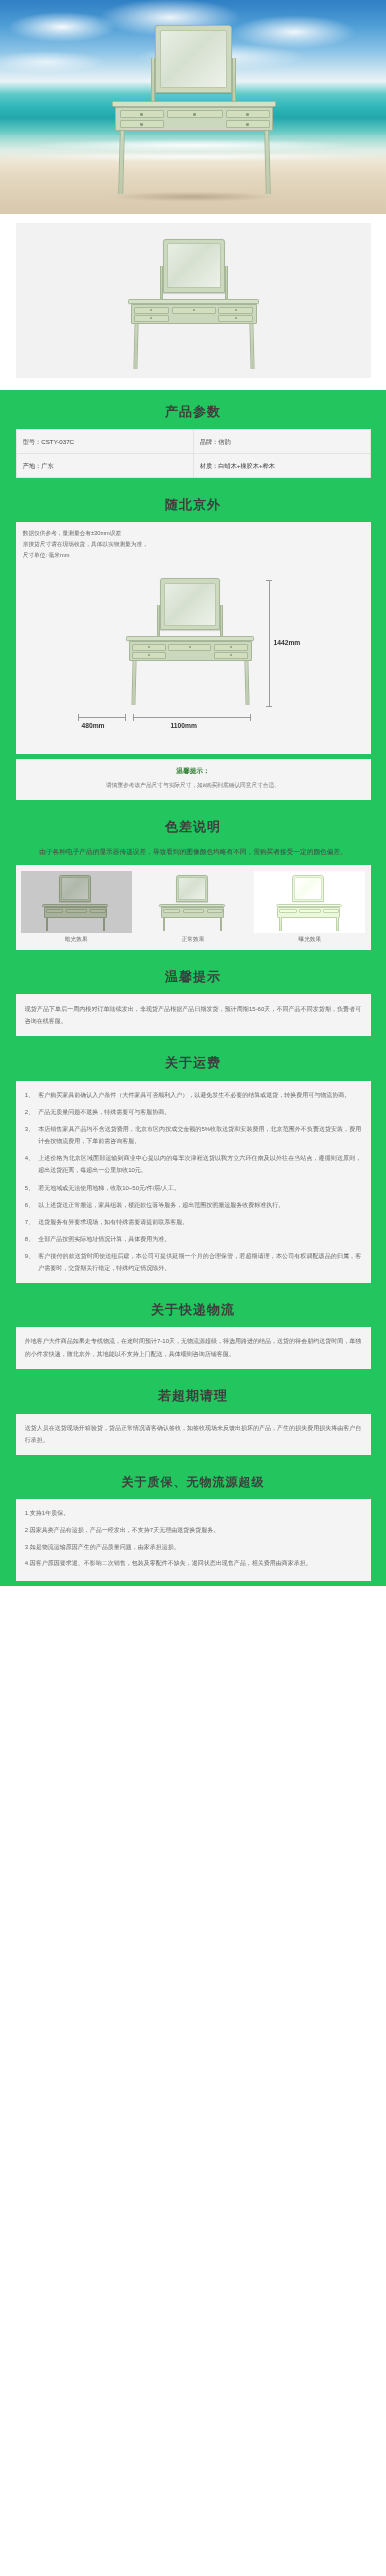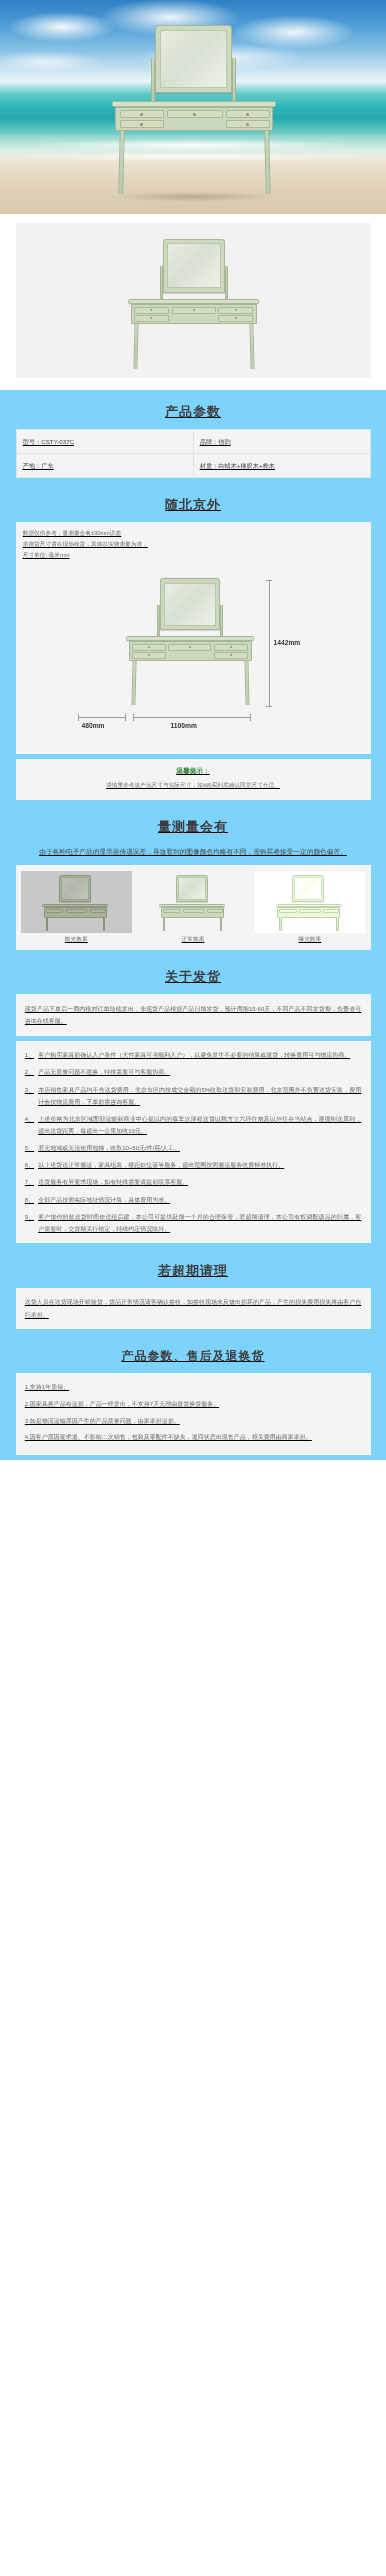--- a/index.html
+++ b/index.html
@@ -134,23 +134,22 @@
     position: relative;
     margin: 0 auto;
     width: 355px;
     height: 155px;
     background: #f2f2f2;
   }
 
   
   .section {
     width: 386px;
-    background: #7dd3fc;
+    background: #22c55e;
     padding: 0 15.5px 5.2px;
-    text-decoration: underline;
   }
   .sec-title {
     text-align: center;
     font-size: 13px;
     font-weight: bold;
     color: #3d3d3d;
     letter-spacing: 1px;
     padding: 13.4px 0 8.2px;
   }
   .sec-title.sm { font-size: 12px; }
@@ -439,21 +438,21 @@
       <div class="dim-label" style="left:155px; top:155px;">1100mm</div>
     </div>
 
     <div class="tip-box">
       <div class="tip-title">温馨提示：</div>
       <div class="tip-text">请慎重参考该产品尺寸与实际尺寸，如ả购买到底确认同意尺寸合适。</div>
     </div>
   </div>
 
   <div class="section">
-    <div class="sec-title">量测量会有</div>
+    <div class="sec-title">色差说明</div>
     <div class="color-desc">由于各种电子产品的显示器传递误差，导致看到的图像颜色均略有不同，需购买者接受一定的颜色偏差。</div>
     <div class="swatches">
 
       <div class="swatch">
         <div class="stage" style="filter:brightness(0.82);">
           <div class="vanity-wrap">
             <div class="v-mirror-frame" style="left:38px; top:4.1px; width:32px; height:27px;"></div>
             <div class="v-mirror-glass" style="left:40px; top:6.2px; width:28px; height:23px;"></div>
             <div class="v-top" style="left:21.6px; top:33px; width:66px; height:3.1px;"></div>
             <div class="v-body" style="left:23px; top:36px; width:63px; height:10.3px;"></div>
@@ -498,27 +497,28 @@
             <div class="v-leg" style="left:82px; top:46px; width:2.6px; height:13.4px;"></div>
           </div>
         </div>
         <div class="cap">曝光效果</div>
       </div>
 
     </div>
   </div>
 
   <div class="section">
-    <div class="sec-title">关于发货</div>
+    <div class="sec-title">温馨提示</div>
     <div class="grey-block">
       <p>现货产品下单后一周内根对订单陆续发出，非现货产品根据产品日期发货，预计周期15-60天，不同产品不同发货期，负责者可咨询在线客服。</p>
     </div>
   </div>
 
   <div class="section">
+    <div class="sec-title">关于运费</div>
     <div class="num-list">
       <div class="num-row">
         <span class="n">1、</span>
         <span class="t">客户购买家具前确认入户条件（大件家具可否顺利入户），以避免发生不必要的结算或退货，转换费用可与物流协商。</span>
       </div>
       <div class="num-row">
         <span class="n">2、</span>
         <span class="t">产品无质量问题不退换，特殊需要可与客服协商。</span>
       </div>
       <div class="num-row">
@@ -545,30 +545,36 @@
         <span class="n">8、</span>
         <span class="t">全部产品按照实际地址情况计算，具体费用为准。</span>
       </div>
       <div class="num-row">
         <span class="n">9、</span>
         <span class="t">客户接付的款送货时间使送组后建，本公司可提供延期一个月的合理保管，若超期请理，本公司有权调配该品的归属，客户需要时，交货期关行错定，特殊约定情况除外。</span>
       </div>
     </div>
   </div>
 
+  <div class="section">
+    <div class="sec-title">关于快递物流</div>
+    <div class="grey-block">
+      <p>外地客户大件商品如果走专线物流，在途时间预计7-10天，无物流源超级，得选用路进的结品，送货的得会朋约送货时间，单独的小件发快递，随北京外，其地能以不支持上门配送，具体细则咨询店铺客服。</p>
+    </div>
+  </div>
 
   <div class="section">
     <div class="sec-title">若超期请理</div>
     <div class="grey-block">
       <p>送货人员在送货现场开箱验货，货品正常情况请客确认签收，如签收现场未反馈出损坏的产品，产生的损失费用损失将由客户自行承担。</p>
     </div>
   </div>
 
   <div class="section">
-    <div class="sec-title sm">产品参数、售后及退换货</div>
+    <div class="sec-title sm">关于质保、无物流源超级</div>
     <div class="plain-list">
       <p>1.支持1年质保。</p>
       <p>2.因家具类产品有运损，产品一经发出，不支持7天无理由退货换货服务。</p>
       <p>3.如是物流运输原因产生的产品质量问题，由家承担运损。</p>
       <p>4.因客户原因要求退、不影响二次销售，包装及零配件不缺失，退回状态出现售产品，相关费用由商家承担。</p>
     </div>
   </div>
 
   <div class="bottom-pad"></div>
 </div>

